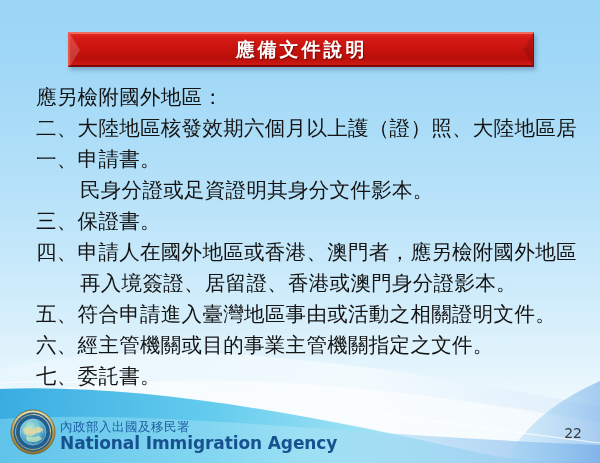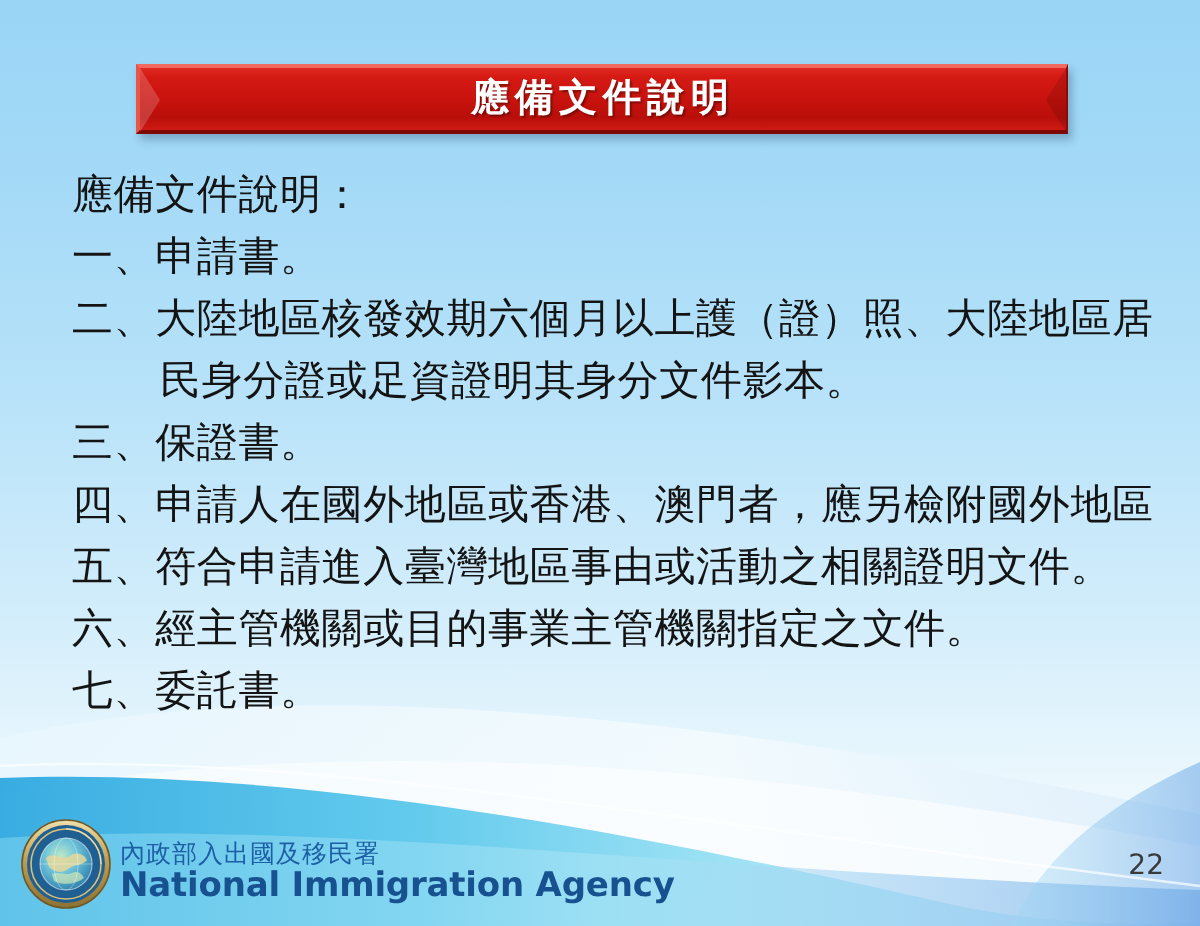--- a/index.html
+++ b/index.html
@@ -197,26 +197,27 @@
     <path d="M0,60 C150,52 340,88 600,120" fill="none" stroke="#ffffff" stroke-opacity="0.7" stroke-width="1.2"></path>
   </svg>
 
   <div id="title-banner">
     <span class="corner tl"></span>
     <span class="corner tr"></span>
     <span id="banner-title-text">應備文件說明</span>
   </div>
 
   <div id="body-text">
-    <div class="body-line">應備文件說明：</div>
+    <div class="body-line">應另檢附國外地區：</div>
+    <div class="body-line">二、大陸地區核發效期六個月以上護（證）照、大陸地區居</div>
     <div class="body-line">一、申請書。</div>
-    <div class="body-line">二、大陸地區核發效期六個月以上護（證）照、大陸地區居</div>
     <div class="body-line indent">民身分證或足資證明其身分文件影本。</div>
     <div class="body-line">三、保證書。</div>
     <div class="body-line">四、申請人在國外地區或香港、澳門者，應另檢附國外地區</div>
+    <div class="body-line indent">再入境簽證、居留證、香港或澳門身分證影本。</div>
     <div class="body-line">五、符合申請進入臺灣地區事由或活動之相關證明文件。</div>
     <div class="body-line">六、經主管機關或目的事業主管機關指定之文件。</div>
     <div class="body-line">七、委託書。</div>
   </div>
 
   <div id="footer">
 
     <svg id="agency-logo" viewBox="0 0 46 46">
       <defs>
         <radialGradient id="globeg" cx="40%" cy="35%" r="70%">

